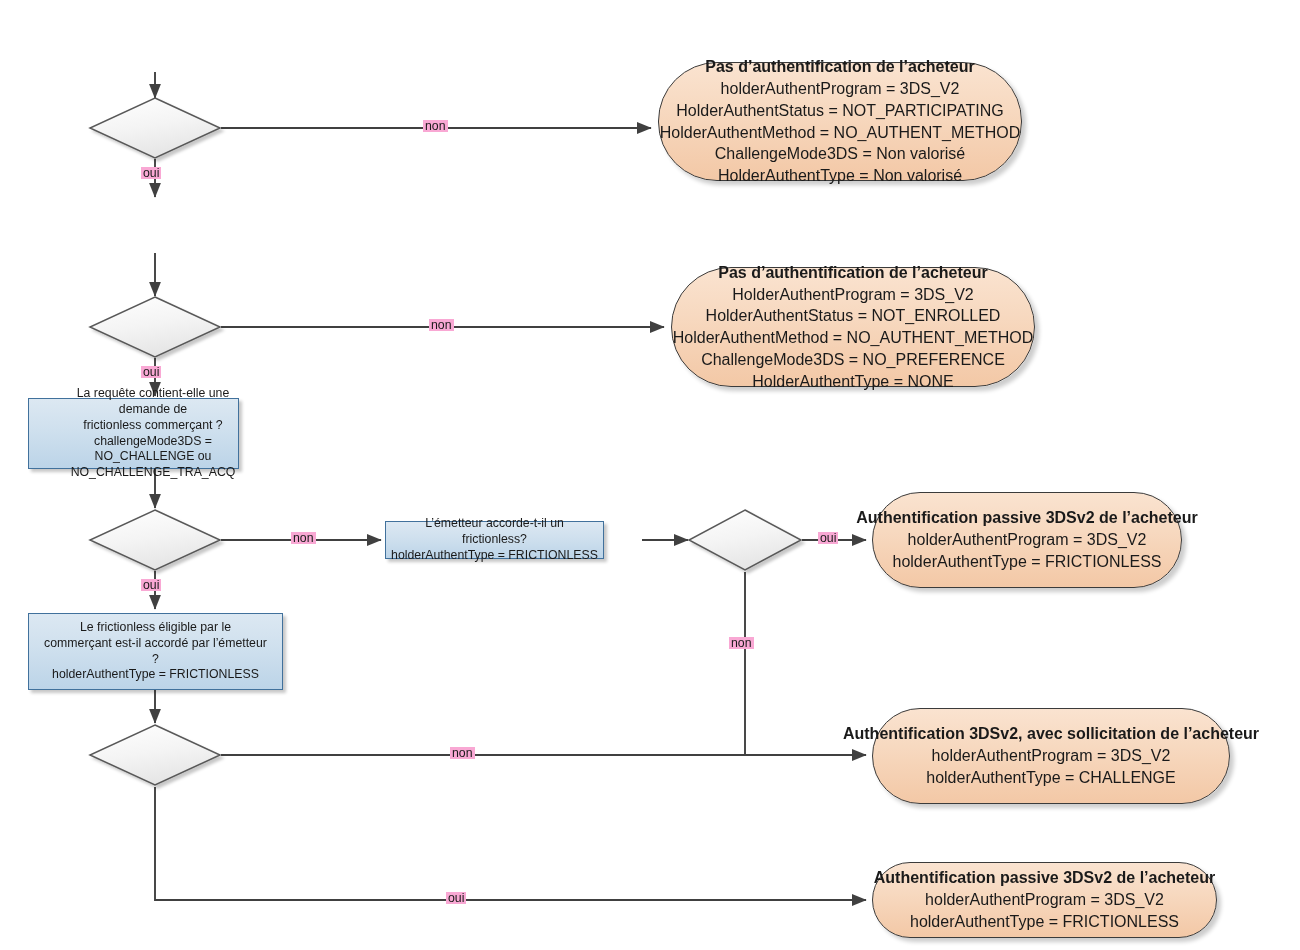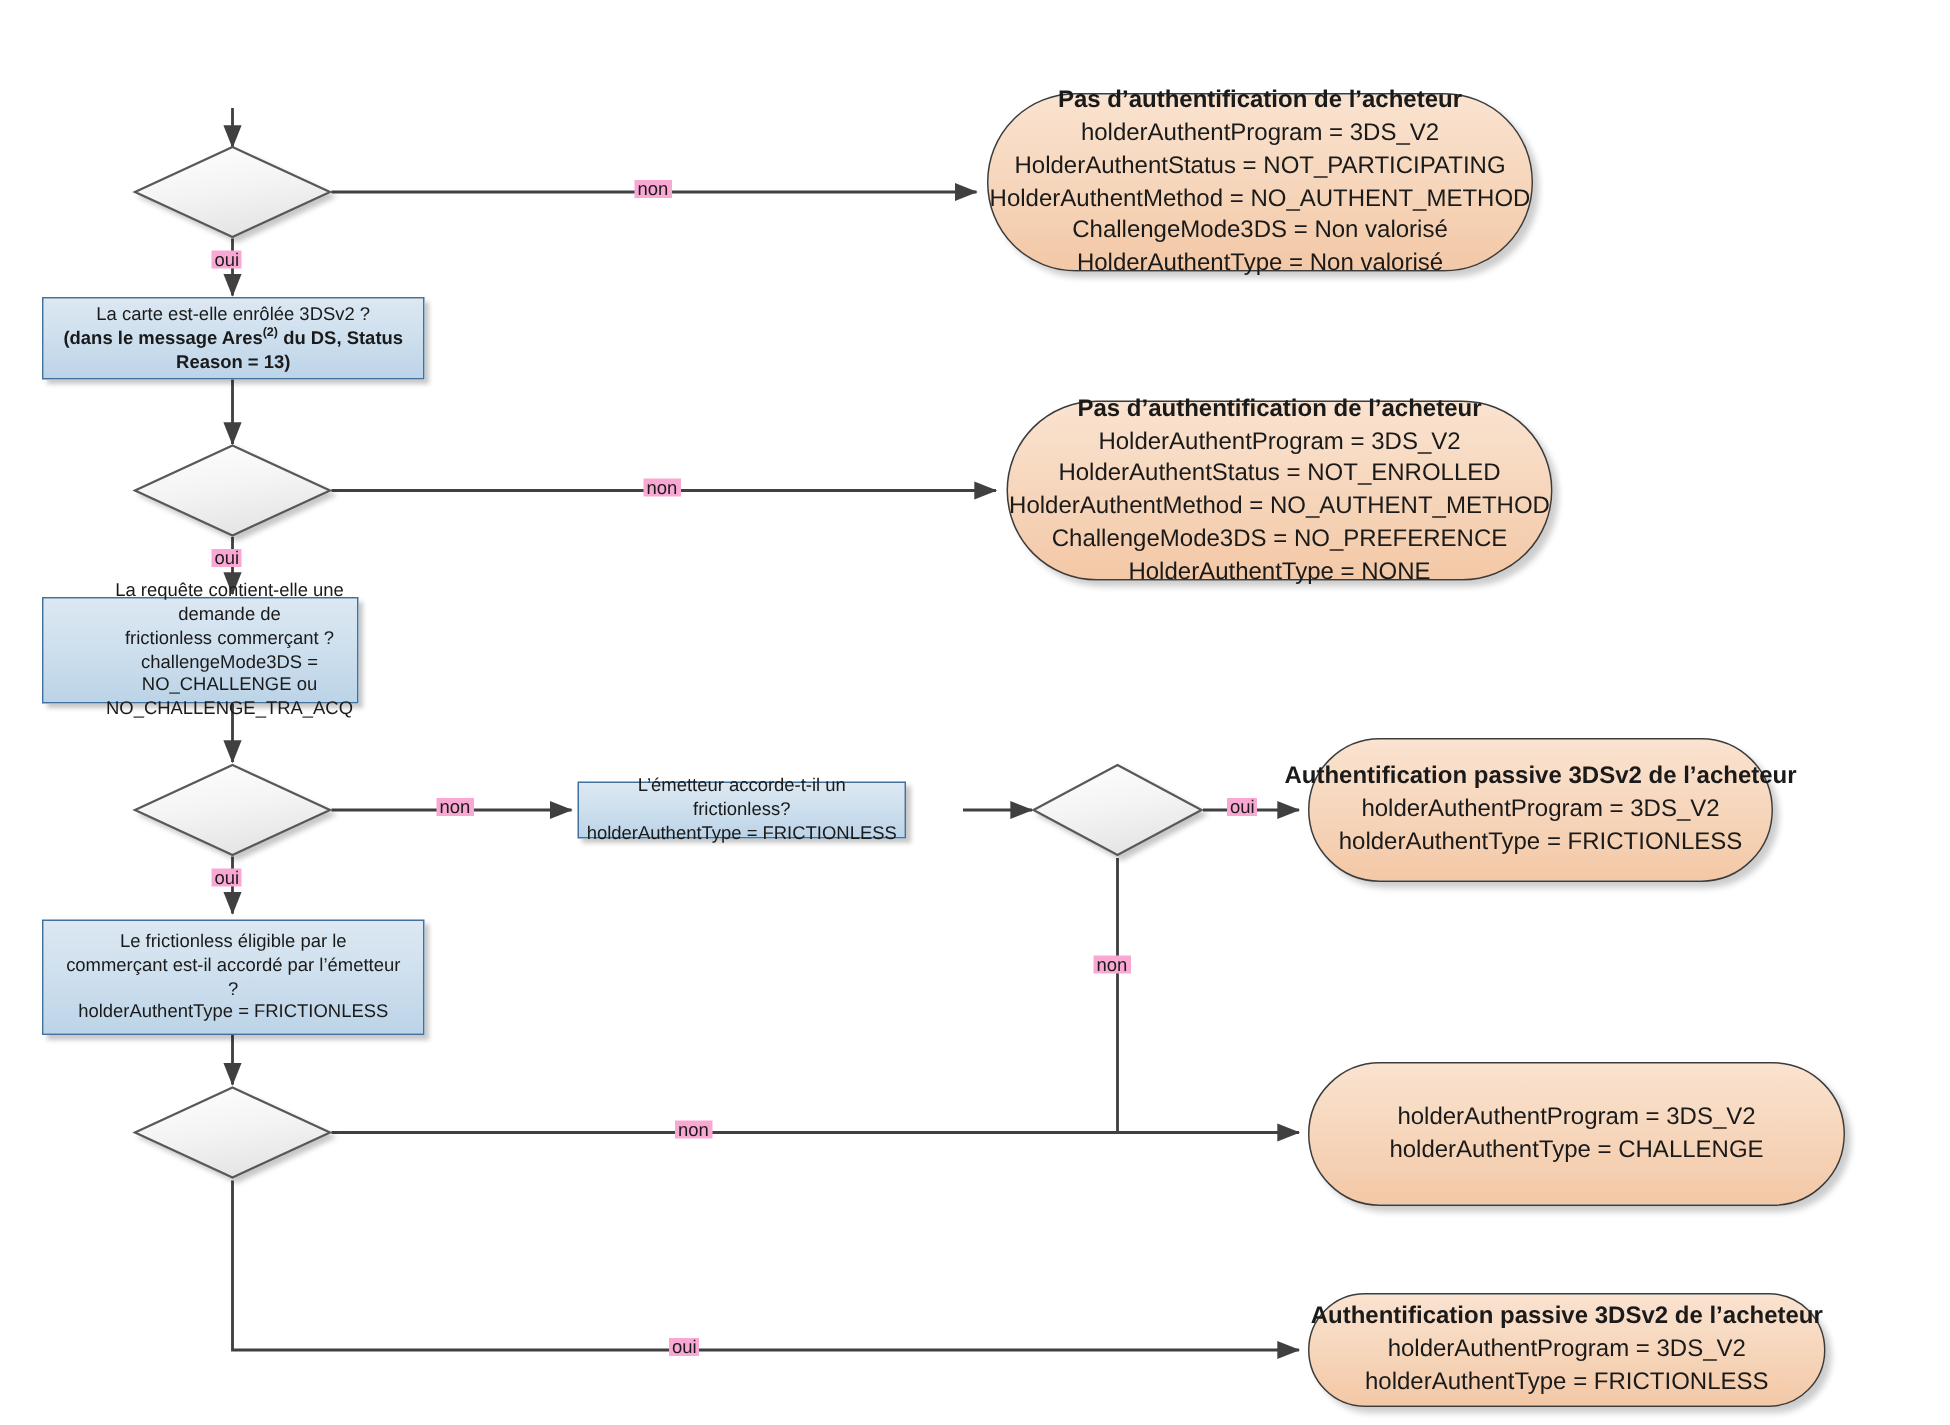--- a/index.html
+++ b/index.html
@@ -139,27 +139,20 @@
     <g filter="url(#dshadow)" stroke="#595959" stroke-width="1.5" fill="url(#dgrad)">
       <polygon points="155,98 220,128 155,158 90,128"></polygon>
       <polygon points="155,297 220,327 155,357 90,327"></polygon>
       <polygon points="155,510 220,540 155,570 90,540"></polygon>
       <polygon points="155,725 220,755 155,785 90,755"></polygon>
       <polygon points="745,510 801,540 745,570 689,540"></polygon>
     </g>
   </svg>
 
 
-  <div class="proc" style="left:28px; top:198px; width:255px; height:55px;">
-    <div>
-      <div>La carte est-elle enrôlée 3DSv2 ?</div>
-      <div><b><span>(dans le message Ares</span><sup>(2)</sup><span> du DS, Status</span></b></div>
-      <div><b><span>Reason = 13)</span></b></div>
-    </div>
-  </div>
 
   <div class="proc" style="left:28px; top:398px; width:211px; height:71px;padding-left:44px;">
     <div>
       <div>La requête contient-elle une demande de</div>
       <div>frictionless commerçant ?</div>
       <div>challengeMode3DS = NO_CHALLENGE ou</div>
       <div>NO_CHALLENGE_TRA_ACQ</div>
     </div>
   </div>
 
@@ -197,20 +190,21 @@
     <div class="ln">HolderAuthentType = NONE</div>
   </div>
 
   <div class="term" style="left:872px; top:492px; width:310px; height:96px; border-radius:48px;">
     <div class="title ln">Authentification passive 3DSv2 de l’acheteur</div>
     <div class="ln">holderAuthentProgram = 3DS_V2</div>
     <div class="ln">holderAuthentType = FRICTIONLESS</div>
   </div>
 
   <div class="term" style="left:872px; top:708px; width:358px; height:96px; border-radius:48px;">
+    <div class="title ln">Authentification 3DSv2, avec sollicitation de l’acheteur</div>
     <div class="ln">holderAuthentProgram = 3DS_V2</div>
     <div class="ln">holderAuthentType = CHALLENGE</div>
   </div>
 
   <div class="term" style="left:872px; top:862px; width:345px; height:76px; border-radius:38px;">
     <div class="title ln">Authentification passive 3DSv2 de l’acheteur</div>
     <div class="ln">holderAuthentProgram = 3DS_V2</div>
     <div class="ln">holderAuthentType = FRICTIONLESS</div>
   </div>
 

